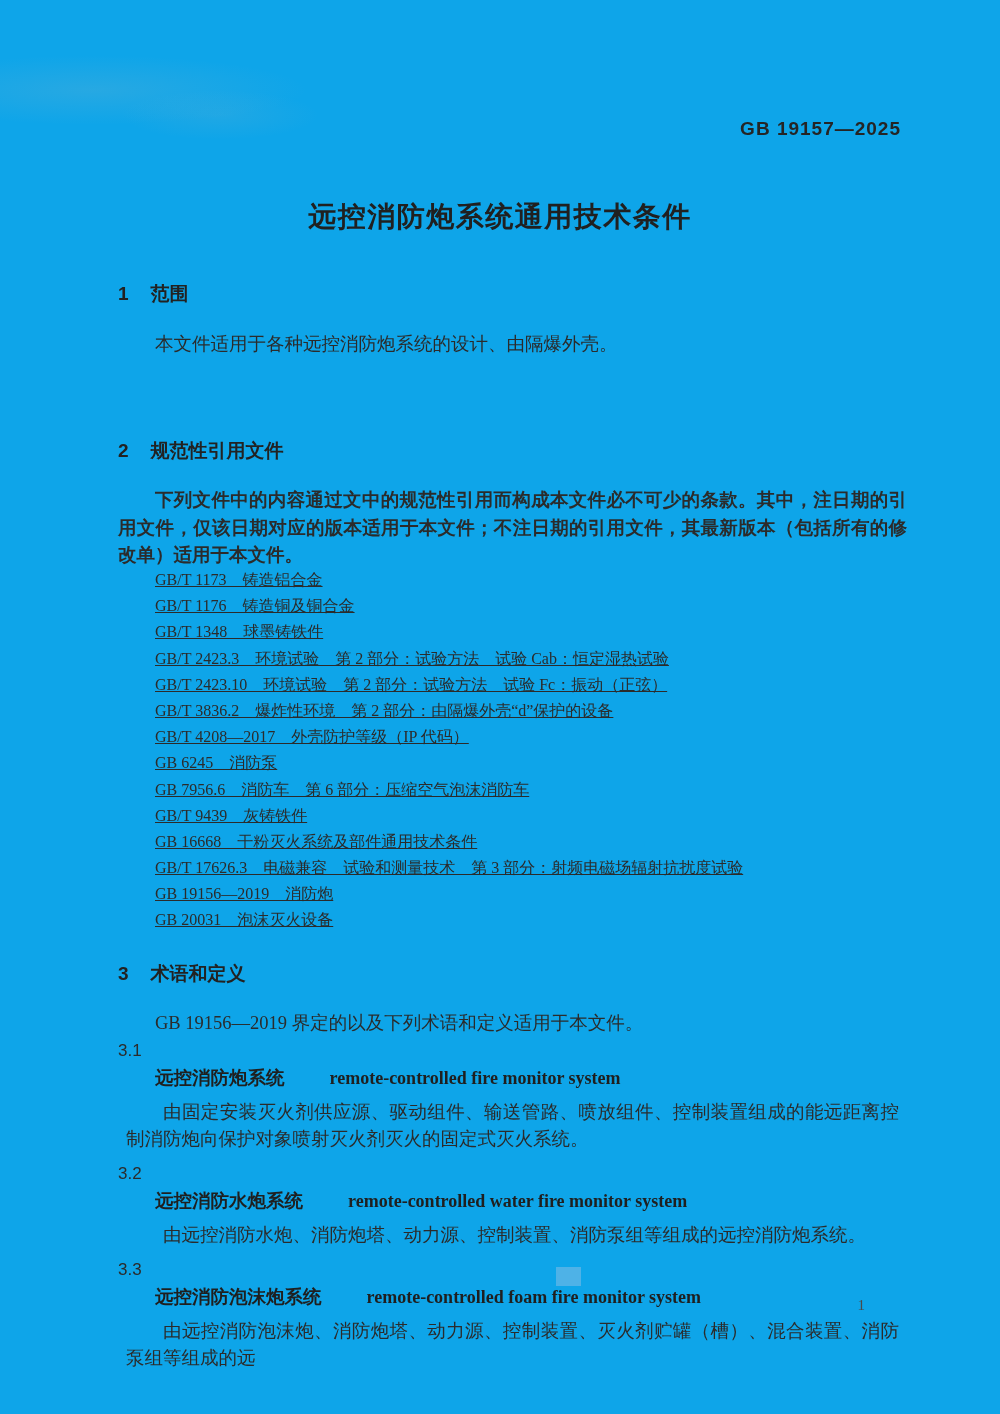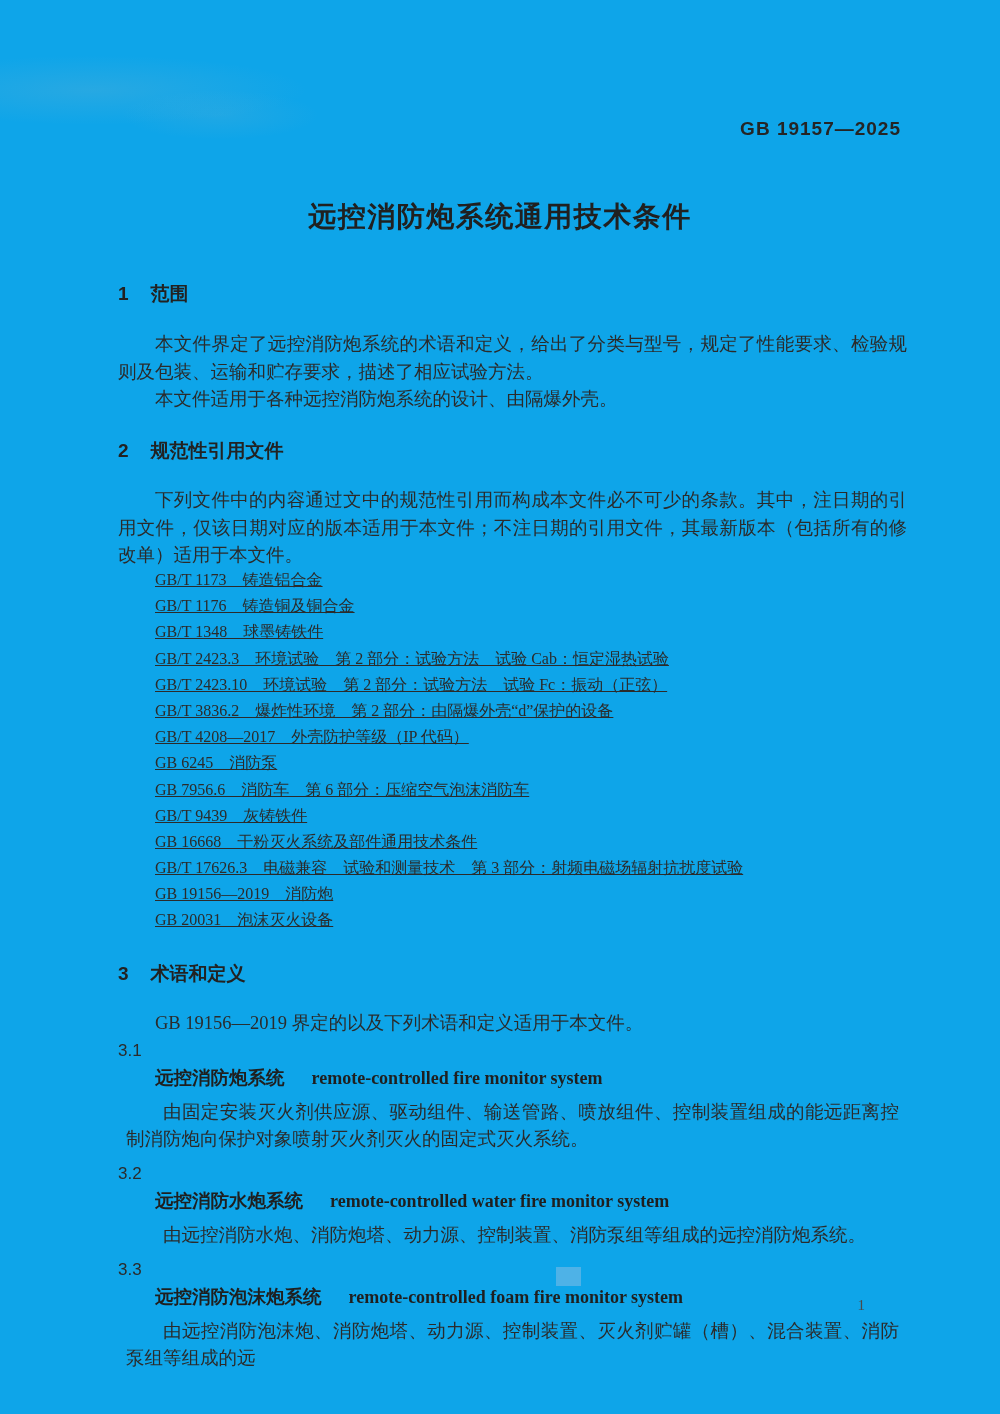--- a/index.html
+++ b/index.html
@@ -55,21 +55,21 @@
     height:26px; line-height:26px; font-size:17px;
     font-family:"Liberation Sans","DejaVu Sans",sans-serif; color:#2b2b2b;
   }
   .t-head {
     height:27px; line-height:27px; padding-left:37px;
     font-weight:bold; font-size:18.5px; color:#1f1f1f;
     font-family:"Liberation Sans","DejaVu Sans",sans-serif;
     white-space:nowrap;
   }
   .t-head .en {
-    margin-left:27px;
+    margin-left:45px;
     font-family:"Liberation Serif","DejaVu Serif",serif;
     font-weight:bold; font-size:18px;
   }
   .t-def {
     margin:8px; font-size:18.5px; line-height:27px;
     text-align:justify; text-indent:37px; color:#2b2b2b;
   }
   .page-number {
     position:absolute; top:1297px; right:135px;
     font-size:15px; color:#4a4a4a;
@@ -88,28 +88,27 @@
   <div class="smudge smudge-2"></div>
 
   <div class="std-code">GB 19157—2025</div>
 
   <div class="doc-title">远控消防炮系统通用技术条件</div>
 
   <div class="sec-h" style="top:281px;">
     <span class="sec-num">1</span><span>范围</span>
   </div>
   <div class="body-block" style="top:331px;">
-    <p class="para">本文件界定了远控消防炮系统的术语和定义，给出了分类与型号，规定了性能要求、检验规则及包装、运输和贮存要求，描述了相应试验方法。</p>
     <p class="para">本文件适用于各种远控消防炮系统的设计、由隔爆外壳。</p>
   </div>
 
   <div class="sec-h" style="top:438px;">
     <span class="sec-num">2</span><span>规范性引用文件</span>
   </div>
-  <div class="body-block" style="top:487px;">
+  <div class="body-block" style="top:487px;font-weight:bold;">
     <p class="para">下列文件中的内容通过文中的规范性引用而构成本文件必不可少的条款。其中，注日期的引用文件，仅该日期对应的版本适用于本文件；不注日期的引用文件，其最新版本（包括所有的修改单）适用于本文件。</p>
   </div>
   <div class="ref-list" id="ref-list">
       <div class="ref-line">GB/T 1173　铸造铝合金</div>
       <div class="ref-line">GB/T 1176　铸造铜及铜合金</div>
       <div class="ref-line">GB/T 1348　球墨铸铁件</div>
       <div class="ref-line">GB/T 2423.3　环境试验　第 2 部分：试验方法　试验 Cab：恒定湿热试验</div>
       <div class="ref-line">GB/T 2423.10　环境试验　第 2 部分：试验方法　试验 Fc：振动（正弦）</div>
       <div class="ref-line">GB/T 3836.2　爆炸性环境　第 2 部分：由隔爆外壳“d”保护的设备</div>
       <div class="ref-line">GB/T 4208—2017　外壳防护等级（IP 代码）</div>

